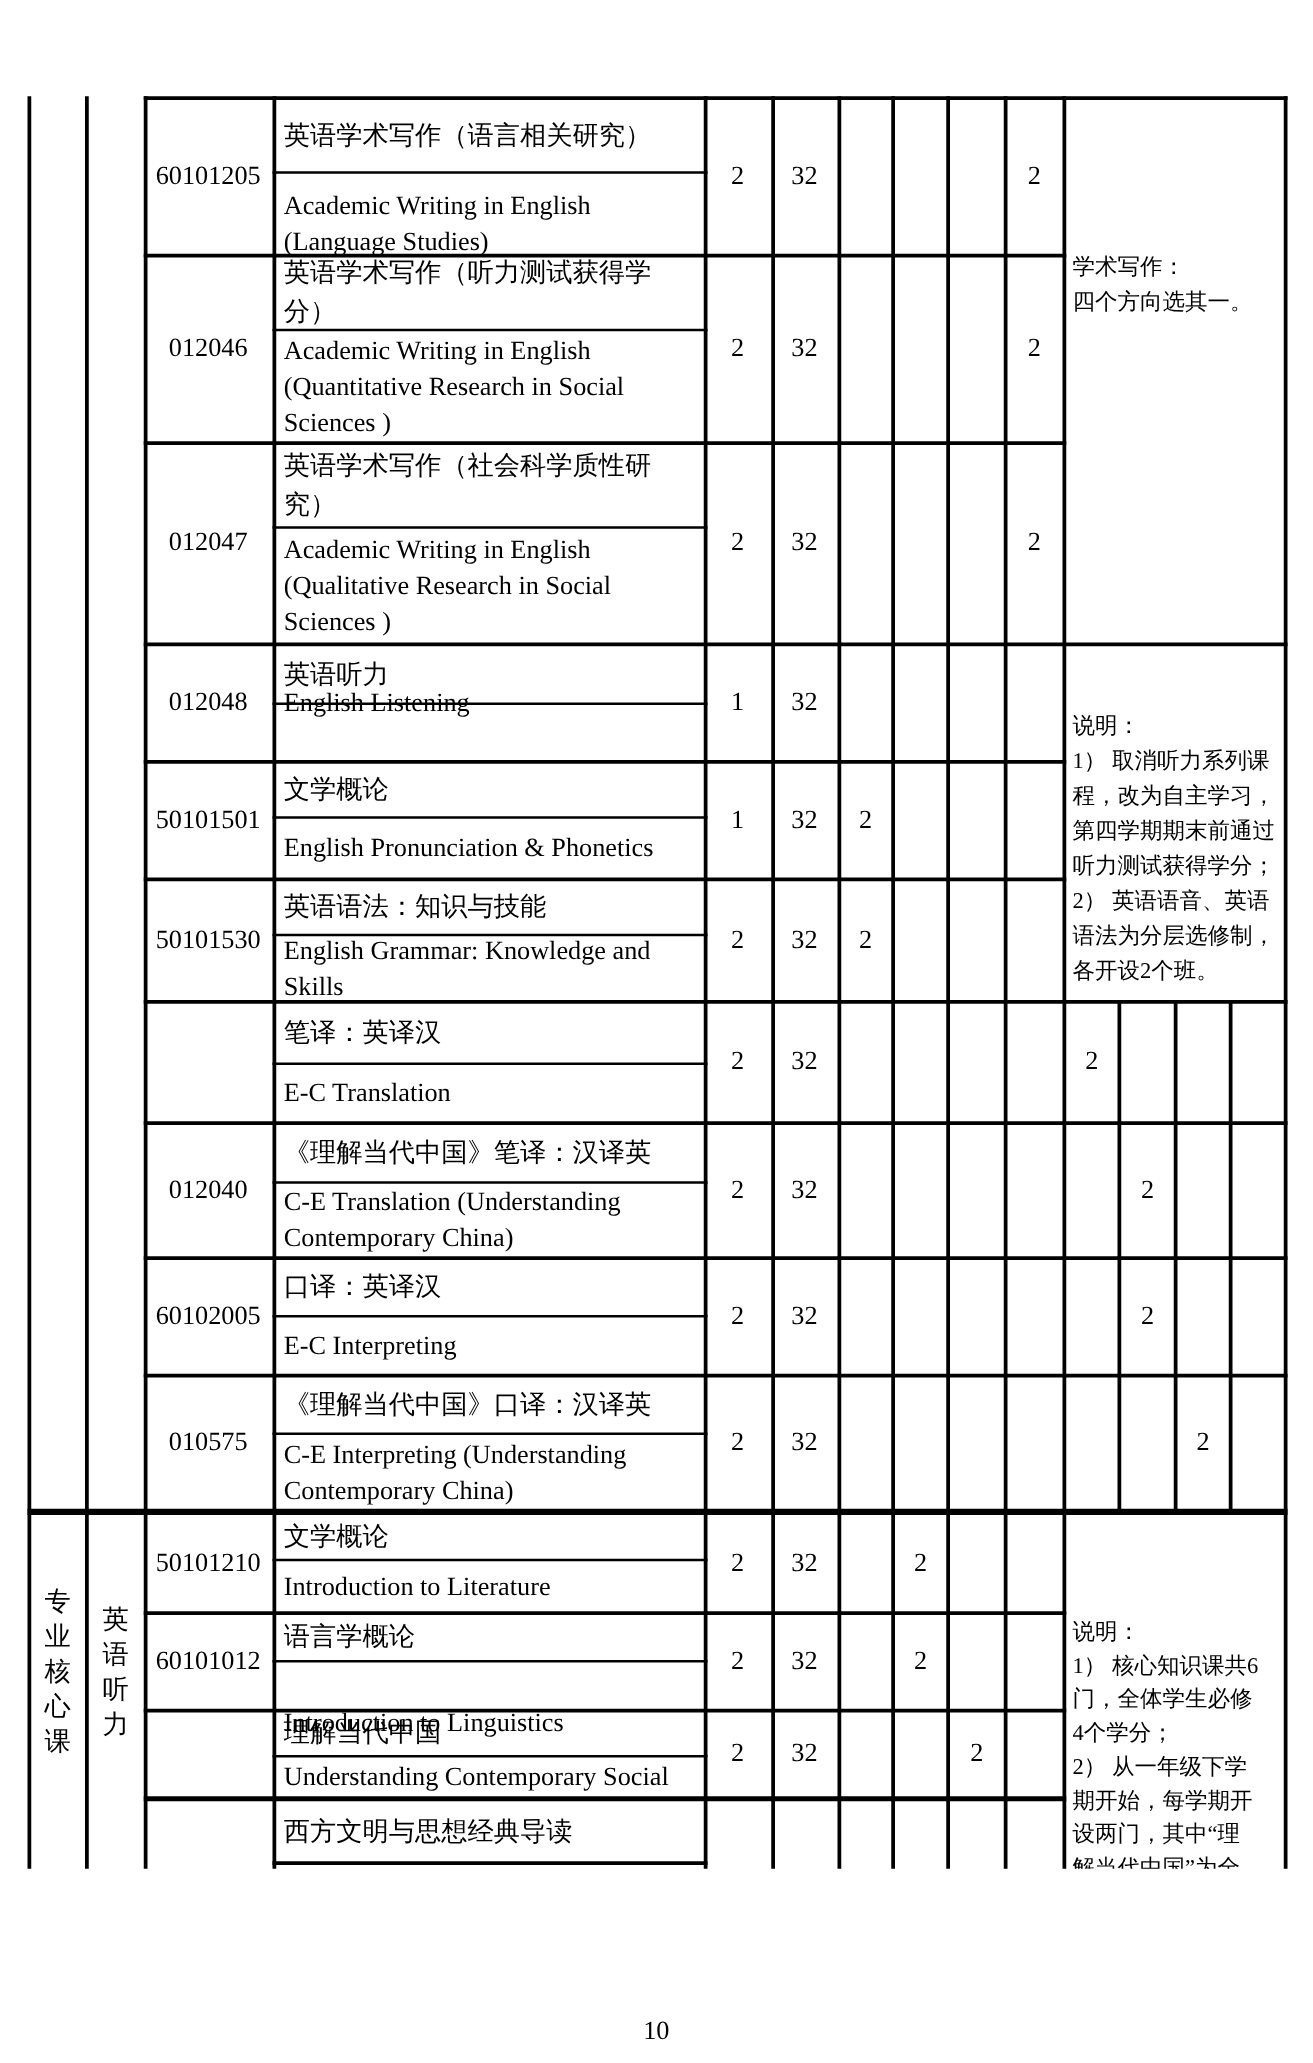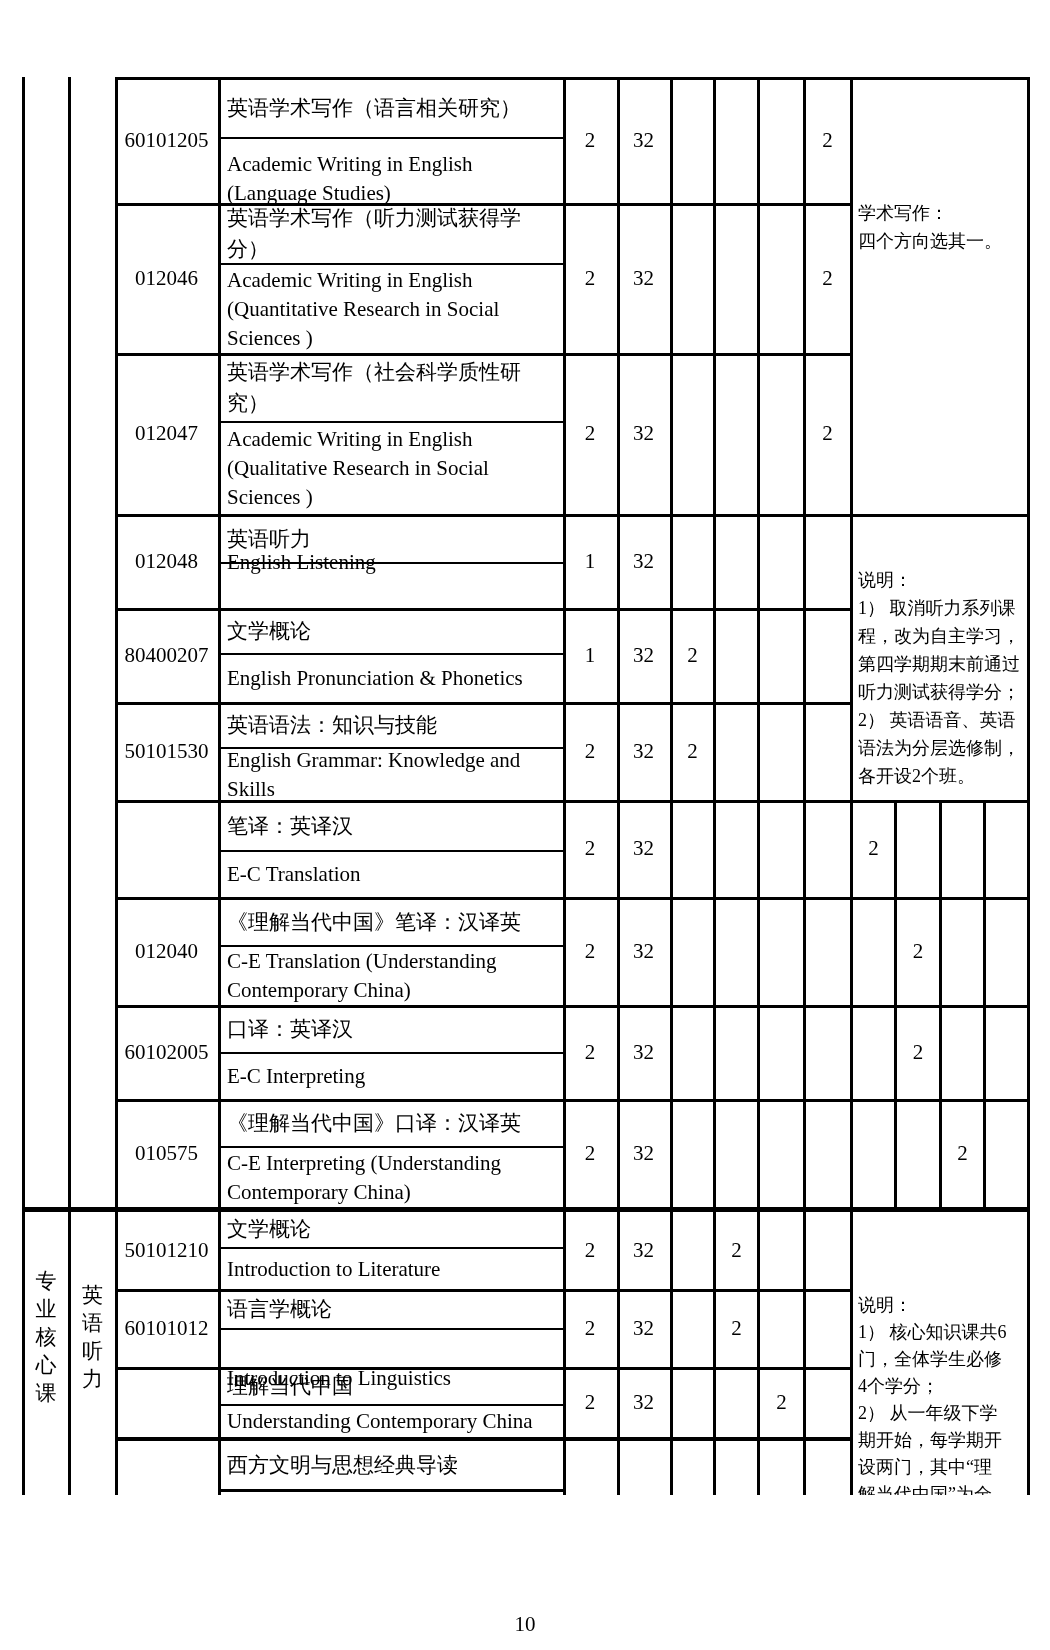--- a/index.html
+++ b/index.html
@@ -108,21 +108,21 @@
 
   <div class="note" style="top:79px;height:433px;padding-top:120px">学术写作：
 四个方向选其一。</div>
 
   <div class="cell code" style="top:514px;height:94px">012048</div>
   <div class="cell zh" style="top:516px;height:46px">英语听力</div>
   <div class="cell en" style="top:540px;height:44px">English Listening</div>
   <div class="cell num cred" style="top:514px;height:94px">1</div>
   <div class="cell num hrs" style="top:514px;height:94px">32</div>
 
-  <div class="cell code" style="top:608px;height:94px">80400207</div>
+  <div class="cell code" style="top:608px;height:94px">50101501</div>
   <div class="cell zh" style="top:610px;height:43px">文学概论</div>
   <div class="cell en" style="top:655px;height:47px">English Pronunciation &amp; Phonetics</div>
   <div class="cell num cred" style="top:608px;height:94px">1</div>
   <div class="cell num hrs" style="top:608px;height:94px">32</div>
   <div class="cell num" style="left:672px;width:41px;top:608px;height:94px">2</div>
 
   <div class="cell code" style="top:702px;height:98px">50101530</div>
   <div class="cell zh" style="top:704px;height:43px">英语语法：知识与技能</div>
   <div class="cell en" style="top:749px;height:51px">English Grammar: Knowledge and Skills</div>
   <div class="cell num cred" style="top:702px;height:98px">2</div>
@@ -173,21 +173,21 @@
   <div class="cell num" style="left:716px;width:41px;top:1212px;height:77px">2</div>
 
   <div class="cell code" style="top:1289px;height:78px">60101012</div>
   <div class="cell zh" style="top:1291px;height:37px">语言学概论</div>
   <div class="cell en" style="top:1360px;height:37px">Introduction to Linguistics</div>
   <div class="cell num cred" style="top:1289px;height:78px">2</div>
   <div class="cell num hrs" style="top:1289px;height:78px">32</div>
   <div class="cell num" style="left:716px;width:41px;top:1289px;height:78px">2</div>
 
   <div class="cell zh" style="top:1369px;height:35px">理解当代中国</div>
-  <div class="cell en" style="top:1406px;height:31px">Understanding Contemporary China</div>
+  <div class="cell en" style="top:1406px;height:31px">Understanding Contemporary Social</div>
   <div class="cell num cred" style="top:1367px;height:70px">2</div>
   <div class="cell num hrs" style="top:1367px;height:70px">32</div>
   <div class="cell num" style="left:760px;width:43px;top:1367px;height:70px">2</div>
 
   <div class="cell zh" style="top:1441px;height:48px">西方文明与思想经典导读</div>
 
   <div class="note" style="top:1212px;height:283px;padding-top:80px;line-height:27px">说明：
 1） 核心知识课共6
 门，全体学生必修
 4个学分；

